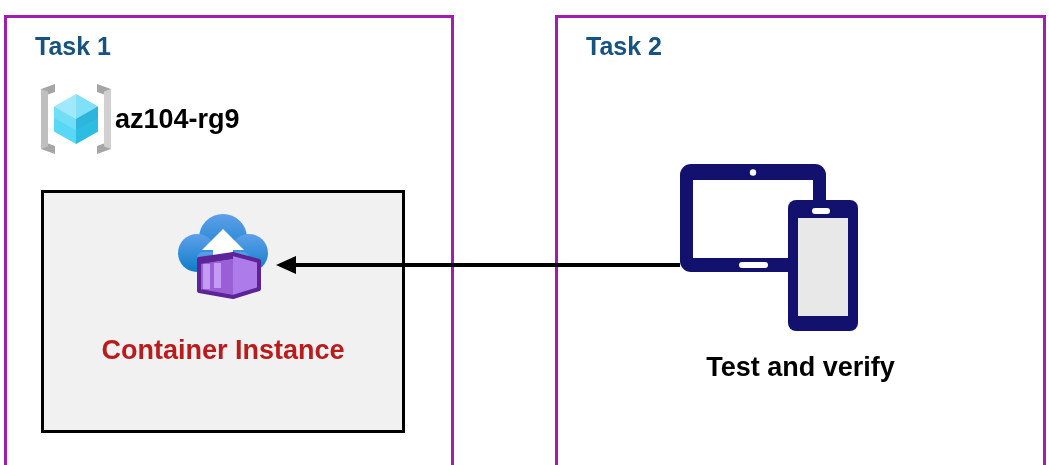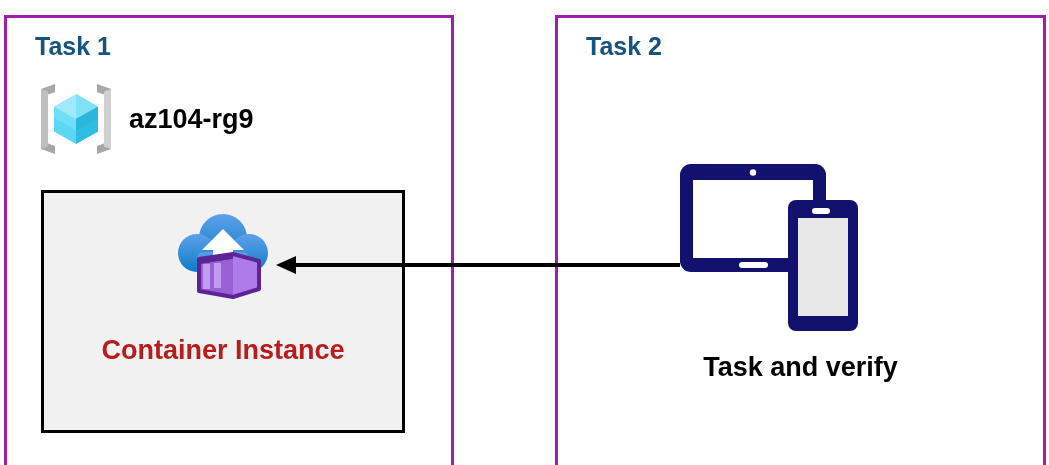--- a/index.html
+++ b/index.html
@@ -54,21 +54,20 @@
     white-space: nowrap;
   }
 
   
   #resource-group-row {
     position: absolute;
     left: 30px;
     top: 62px;
     display: flex;
     align-items: center;
-    gap: 14px;
   }
   #resource-group-icon {
     width: 78px;
     height: 78px;
     display: block;
   }
   #resource-group-name {
     font-size: 27px;
     font-weight: bold;
     color: #000000;
@@ -224,21 +223,21 @@
       <rect x="17" y="20" width="120" height="78" fill="#ffffff"></rect>
       <circle cx="77" cy="12.5" r="3.2" fill="#ffffff"></circle>
       <rect x="63" y="102" width="29" height="6" rx="3" fill="#ffffff"></rect>
 
       <rect x="112" y="40" width="70" height="131" rx="8" fill="#12126e"></rect>
       <rect x="122" y="58" width="50" height="98" fill="#e8e8e8"></rect>
       <rect x="136" y="48" width="18" height="6" rx="3" fill="#ffffff"></rect>
     </svg>
   </span>
 
-  <div id="test-verify-label">Task and verify</div>
+  <div id="test-verify-label">Test and verify</div>
 
   
   <span>
     <svg id="connector-arrow" viewBox="0 0 420 34" xmlns="http://www.w3.org/2000/svg">
       <line x1="20" y1="17" x2="410" y2="17" stroke="#000000" stroke-width="4"></line>
       <polygon points="6,17 26,8 26,26" fill="#000000"></polygon>
     </svg>
   </span>
 
 </div>

